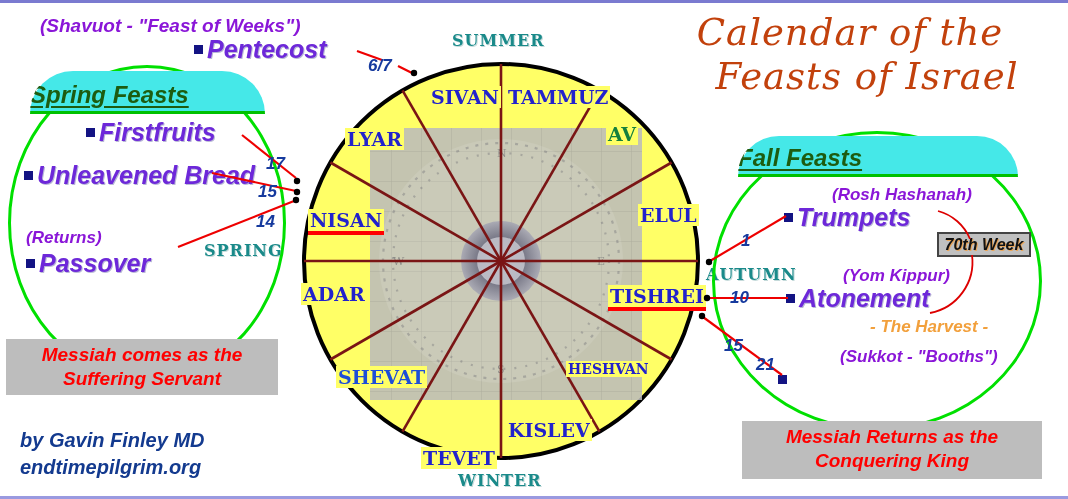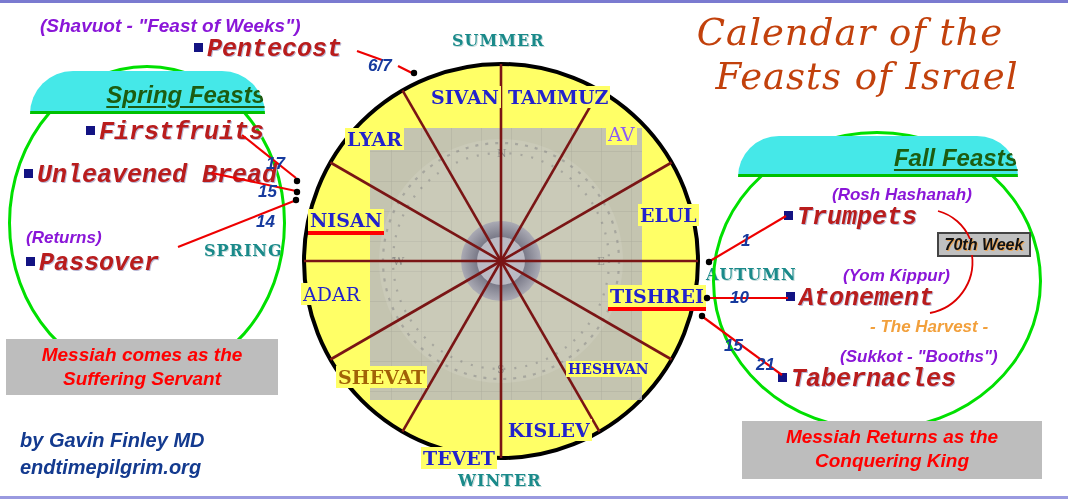--- a/index.html
+++ b/index.html
@@ -38,30 +38,30 @@
   
   .cyan-cap{background:#45e8e8;overflow:hidden;}
   #cap-left{left:30px;top:68px;width:235px;height:40px;
      border-radius:125px 125px 0 0;border-bottom:3px solid #00c000;}
   #cap-right{left:738px;top:133px;width:280px;height:38px;
      border-radius:145px 145px 0 0;border-bottom:3px solid #00c000;}
 
   .cap-label{
     font-family:"Liberation Sans",sans-serif;
     font-weight:bold;font-style:italic;font-size:24px;color:#1d5c10;
-    text-align:right;text-decoration:underline;
+    text-align:left;text-decoration:underline;
     text-decoration-color:#1d5c10;text-underline-offset:3px;
     width:100%;position:absolute;bottom:2px;left:0;margin-top:38px;
   }
 
   
   .feast{
-    font-family:Liberation Mono, monospace;
+    font-family:Liberation Sans, sans-serif;
     font-weight:bold;font-style:italic;
-    color:#b91c1c;white-space:nowrap;
+    color:#6d28d9;white-space:nowrap;
     text-shadow:1px 1px 0 #b9b9d6;
   }
   .feast .bullet{
     display:inline-block;width:9px;height:9px;background:#131383;
     margin-right:4px;vertical-align:middle;position:relative;top:-2px;
   }
   .sub{
     font-family:"Liberation Sans",sans-serif;
     font-weight:bold;font-style:italic;font-size:17px;
     color:#8a16d8;white-space:nowrap;
@@ -199,30 +199,30 @@
         <line x1="200" y1="200" x2="101.5" y2="29.4"></line>
       </g>
     </svg>
 
     <div class="abs" style="left:7px;top:148px;">
       <span style="font-family:'DejaVu Serif',serif;font-weight:bold;font-size:19px;color:#2222cc;background:#ffff66;border-bottom:4px solid #ff0000;padding:0 2px;margin-top:43px;">NISAN</span>
     </div>
     <div class="abs" style="left:44px;top:67px;font-family:'DejaVu Serif',serif;font-weight:bold;font-size:19px;color:#2222cc;background:#ffff66;padding:0 2px;">LYAR</div>
     <div class="abs" style="left:128px;top:25px;font-family:'DejaVu Serif',serif;font-weight:bold;font-size:19px;color:#2222cc;background:#ffff66;padding:0 2px;">SIVAN</div>
     <div class="abs" style="left:205px;top:25px;font-family:'DejaVu Serif',serif;font-weight:bold;font-size:19px;color:#2222cc;background:#ffff66;padding:0 2px;">TAMMUZ</div>
-    <div class="abs" style="left:305px;top:62px;font-family:'DejaVu Serif',serif;font-weight:normal;font-size:19px;color:#8b5cf6;background:#ffff66;padding:0 2px;">AV</div>
+    <div class="abs" style="left:305px;top:62px;font-family:'DejaVu Serif',serif;font-weight:bold;font-size:19px;color:#15803d;background:#ffff66;padding:0 2px;">AV</div>
     <div class="abs" style="left:337px;top:143px;font-family:'DejaVu Serif',serif;font-weight:bold;font-size:19px;color:#2222cc;background:#ffff66;padding:0 2px;">ELUL</div>
     <div class="abs" style="left:307px;top:224px;">
       <span style="font-family:'DejaVu Serif',serif;font-weight:bold;font-size:19px;color:#2222cc;background:#ffff66;border-bottom:4px solid #ff0000;padding:0 2px;">TISHREI</span>
     </div>
     <div class="abs" style="left:265px;top:300px;font-family:'DejaVu Serif',serif;font-weight:bold;font-size:14px;color:#2222cc;background:#ffff66;padding:0 2px;">HESHVAN</div>
     <div class="abs" style="left:205px;top:358px;font-family:'DejaVu Serif',serif;font-weight:bold;font-size:19px;color:#2222cc;background:#ffff66;padding:0 2px;">KISLEV</div>
     <div class="abs" style="left:120px;top:358px;font-family:'DejaVu Serif',serif;font-weight:bold;font-size:19px;color:#2222cc;background:#ffff66;padding:0 2px;margin-top:28px;">TEVET</div>
-    <div class="abs" style="left:35px;top:305px;font-family:'DejaVu Serif',serif;font-weight:bold;font-size:19px;color:#a16207;background:#ffff66;padding:0 2px;">SHEVAT</div>
-    <div class="abs" style="left:0px;top:222px;font-family:'DejaVu Serif',serif;font-weight:normal;font-size:19px;color:#2222cc;background:#ffff66;padding:0 2px;">ADAR</div>
+    <div class="abs" style="left:35px;top:305px;font-family:'DejaVu Serif',serif;font-weight:bold;font-size:19px;color:#1d4ed8;background:#ffff66;padding:0 2px;">SHEVAT</div>
+    <div class="abs" style="left:0px;top:222px;font-family:'DejaVu Serif',serif;font-weight:bold;font-size:19px;color:#2222cc;background:#ffff66;padding:0 2px;">ADAR</div>
   </div>
 
   <div class="abs season" id="season-summer">SUMMER</div>
   <div class="abs season" id="season-autumn">AUTUMN</div>
   <div class="abs season" id="season-winter">WINTER</div>
   <div class="abs season" id="season-spring">SPRING</div>
 
   <div class="abs lens" id="lens-left"></div>
   <div class="abs cyan-cap" id="cap-left">
     <div class="cap-label">Spring Feasts</div>
@@ -263,21 +263,21 @@
 
   <div class="abs sub" id="yomkippur">(Yom Kippur)</div>
   <div class="abs feast" id="atonement">
     <span class="bullet"></span><span>Atonement</span>
   </div>
 
   <div class="abs harvest" id="theharvest">- The Harvest -</div>
 
   <div class="abs sub" id="sukkot">(Sukkot - "Booths")</div>
   <div class="abs feast" id="tabernacles">
-    <span class="bullet"></span><span>Tabernacles</span>
+    <span class="bullet"></span>
   </div>
 
   <div class="abs" id="week70">70th Week</div>
 
   <div class="abs banner" id="banner-right">
     <div>Messiah Returns as the</div>
     <div>Conquering King</div>
   </div>
 
   <div class="abs" id="author">

